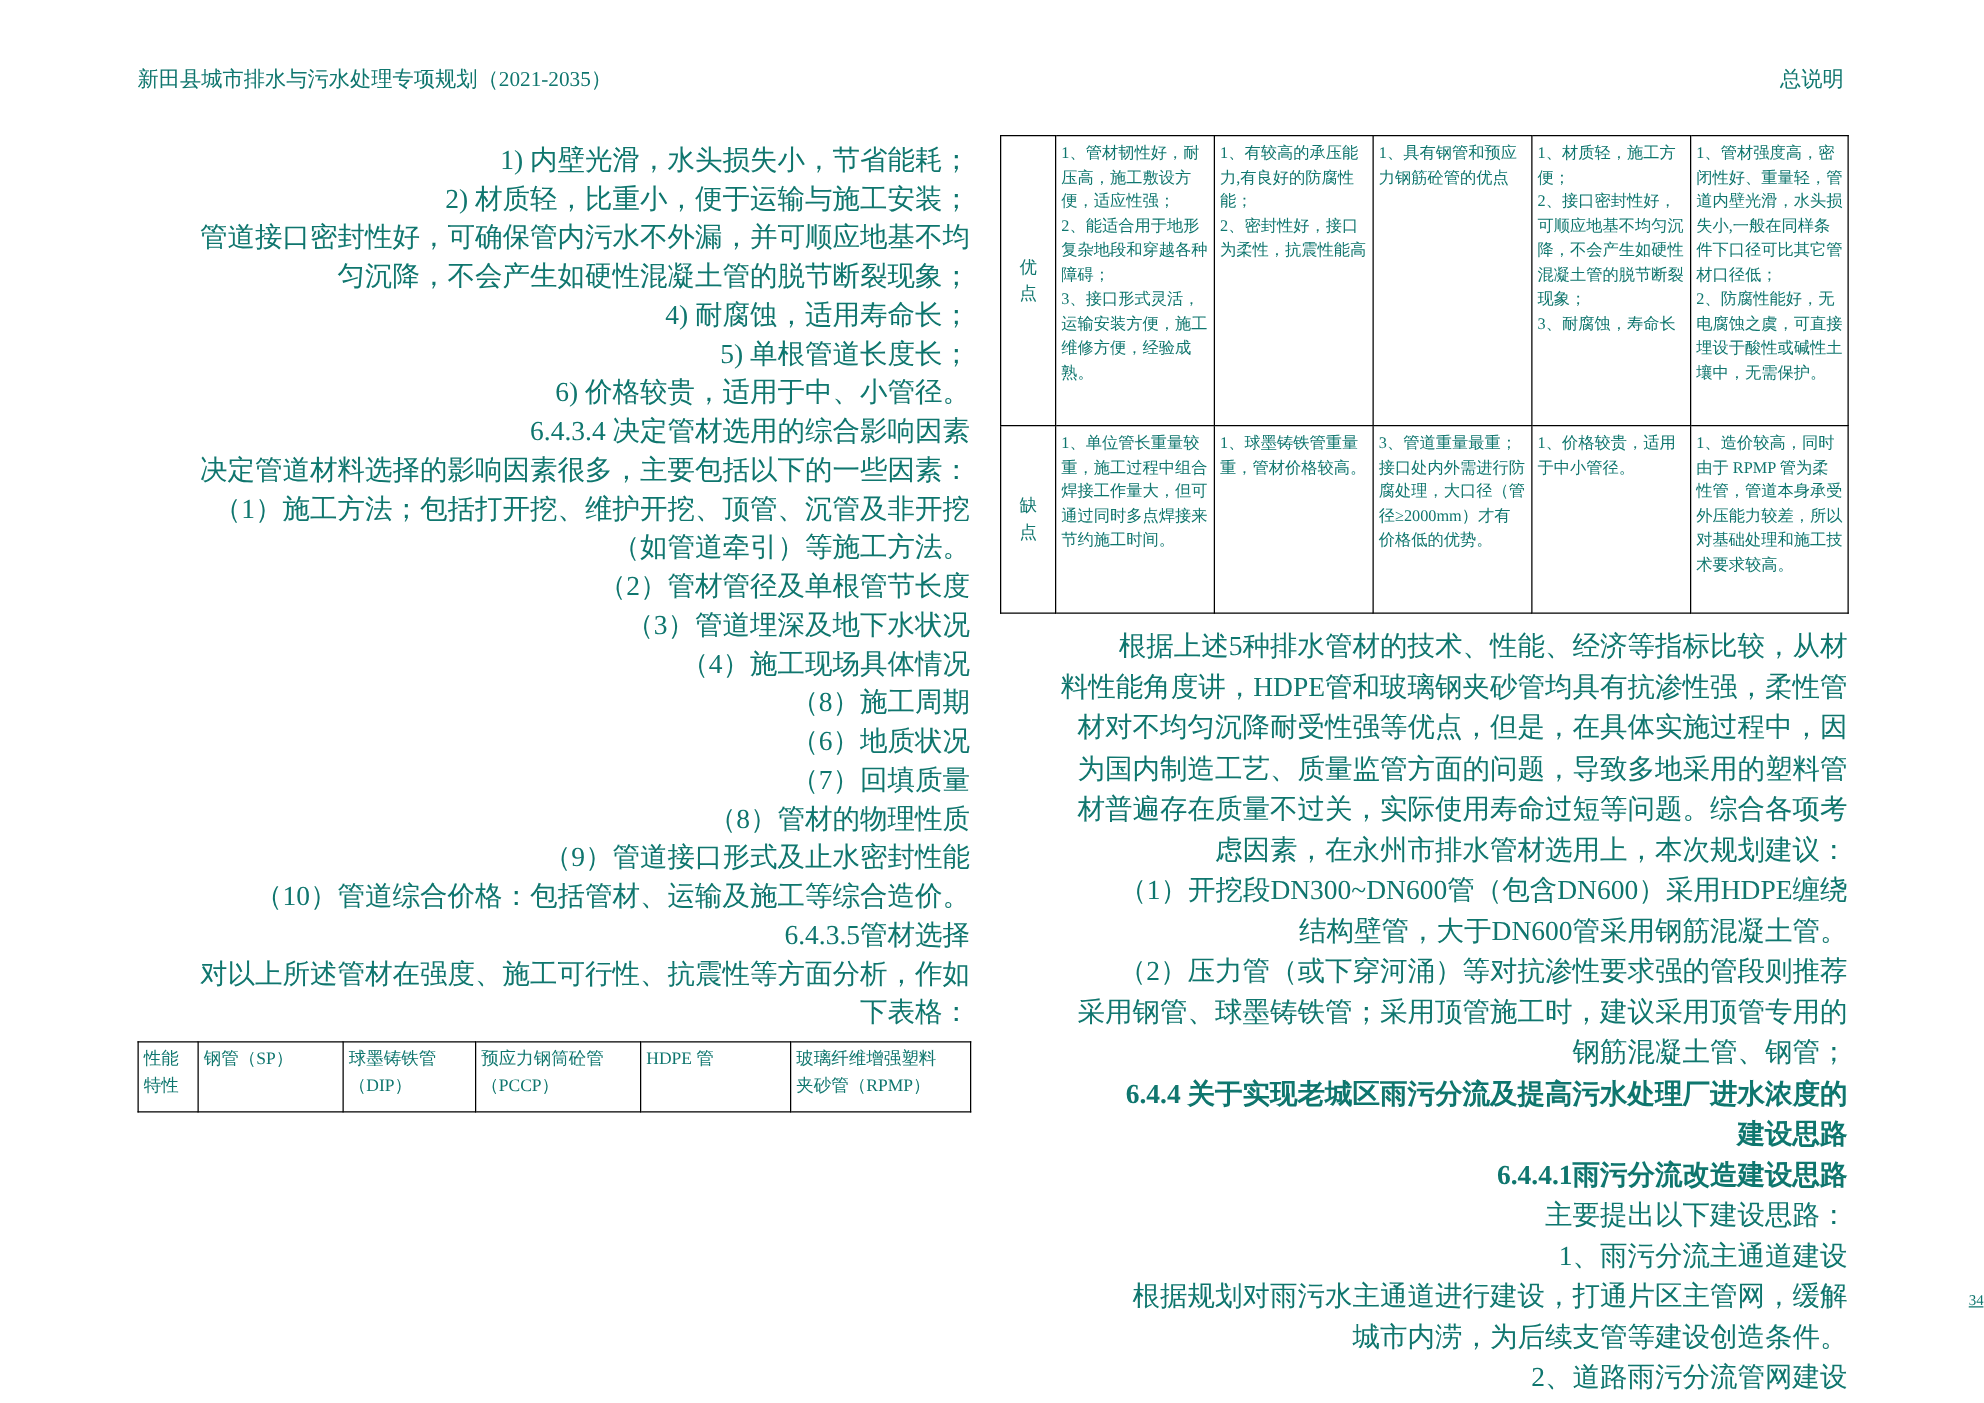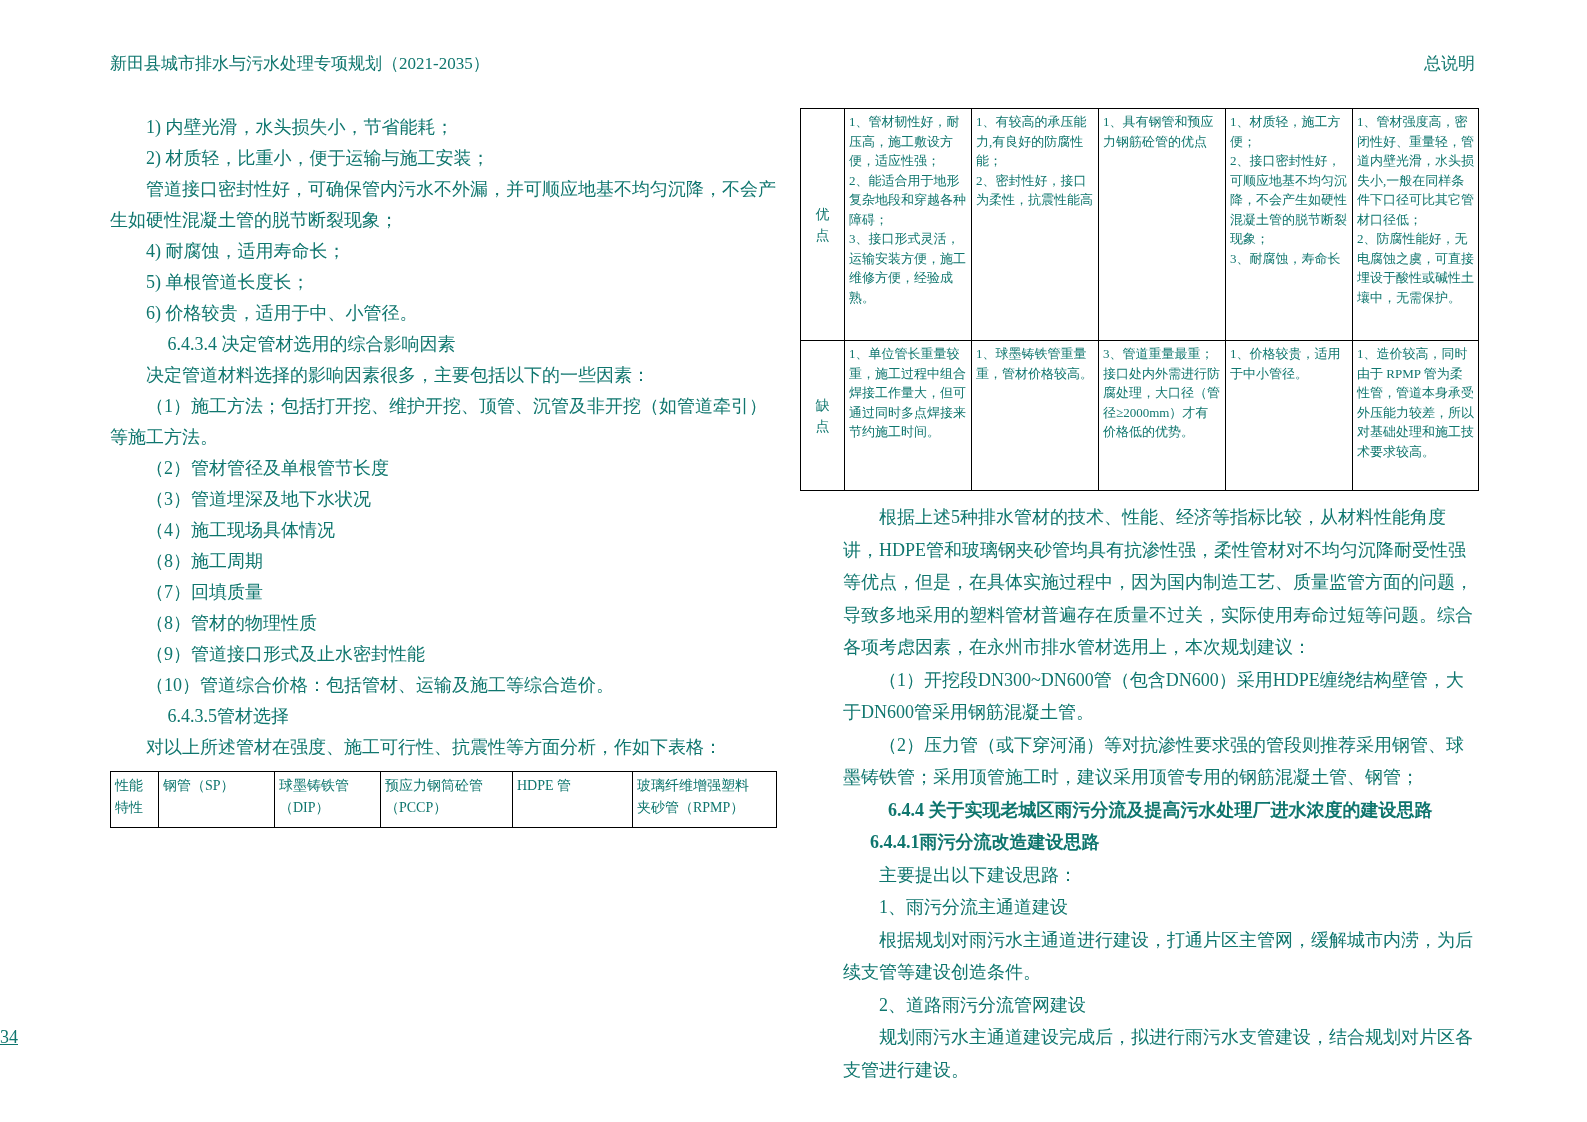--- a/index.html
+++ b/index.html
@@ -13,21 +13,21 @@
     overflow:hidden;
   }
   .header {
     position:absolute; top:52px; left:110px; right:112px;
     display:flex; justify-content:space-between;
     font-size:17px;
   }
   .col { position:absolute; }
   .col-left  { left:110px; top:112px; width:666px; }
   .col-right { left:800px; top:108px; width:678px; }
-  p.body { font-size:18px; line-height:31px; }
+  p.body { font-size:22px; line-height:31px;text-align:right; }
   .col-right p.body { line-height:32.5px;margin-left:43px; }
   .ind   { text-indent:2em; }
   .ind3  { text-indent:3.2em; }
   .ind25 { text-indent:2.5em; }
   .ind15 { text-indent:1.5em; }
   .bold  { font-weight:bold; }
   table { border-collapse:collapse; table-layout:fixed; }
   td {
     border:1px solid #000;
     font-size:13px; line-height:1.5;
@@ -40,21 +40,21 @@
   .cmp-table td.lbl {
     text-align:center; vertical-align:middle;
     font-size:14px; padding:14px; word-break:break-all;
   }
   .cmp-table tr.r-adv { height:232px; }
   .cmp-table tr.r-dis { height:150px; }
   .mat-table { width:666px; margin-top:8px; }
   .mat-table td { font-size:14px; line-height:1.6; height:56px; }
   .pagenum {
     position:absolute; bottom:74px; left:0; right:0;
-    text-align:left; font-size:18px;text-decoration:underline;
+    text-align:right; font-size:12px;text-decoration:underline;
   }
 </style>
 </head>
 <body>
 
 <div class="page">
 
   <div class="header">
     <span>新田县城市排水与污水处理专项规划（2021-2035）</span>
     <span>总说明</span>
@@ -67,20 +67,21 @@
     <p class="body ind">4) 耐腐蚀，适用寿命长；</p>
     <p class="body ind">5) 单根管道长度长；</p>
     <p class="body ind">6) 价格较贵，适用于中、小管径。</p>
     <p class="body ind3">6.4.3.4 决定管材选用的综合影响因素</p>
     <p class="body ind">决定管道材料选择的影响因素很多，主要包括以下的一些因素：</p>
     <p class="body ind">（1）施工方法；包括打开挖、维护开挖、顶管、沉管及非开挖（如管道牵引）等施工方法。</p>
     <p class="body ind">（2）管材管径及单根管节长度</p>
     <p class="body ind">（3）管道埋深及地下水状况</p>
     <p class="body ind">（4）施工现场具体情况</p>
     <p class="body ind">（8）施工周期</p>
+    <p class="body ind">（6）地质状况</p>
     <p class="body ind">（7）回填质量</p>
     <p class="body ind">（8）管材的物理性质</p>
     <p class="body ind">（9）管道接口形式及止水密封性能</p>
     <p class="body ind">（10）管道综合价格：包括管材、运输及施工等综合造价。</p>
     <p class="body ind3">6.4.3.5管材选择</p>
     <p class="body ind">对以上所述管材在强度、施工可行性、抗震性等方面分析，作如下表格：</p>
 
     <table class="mat-table">
       <colgroup>
         <col style="width:48px">

